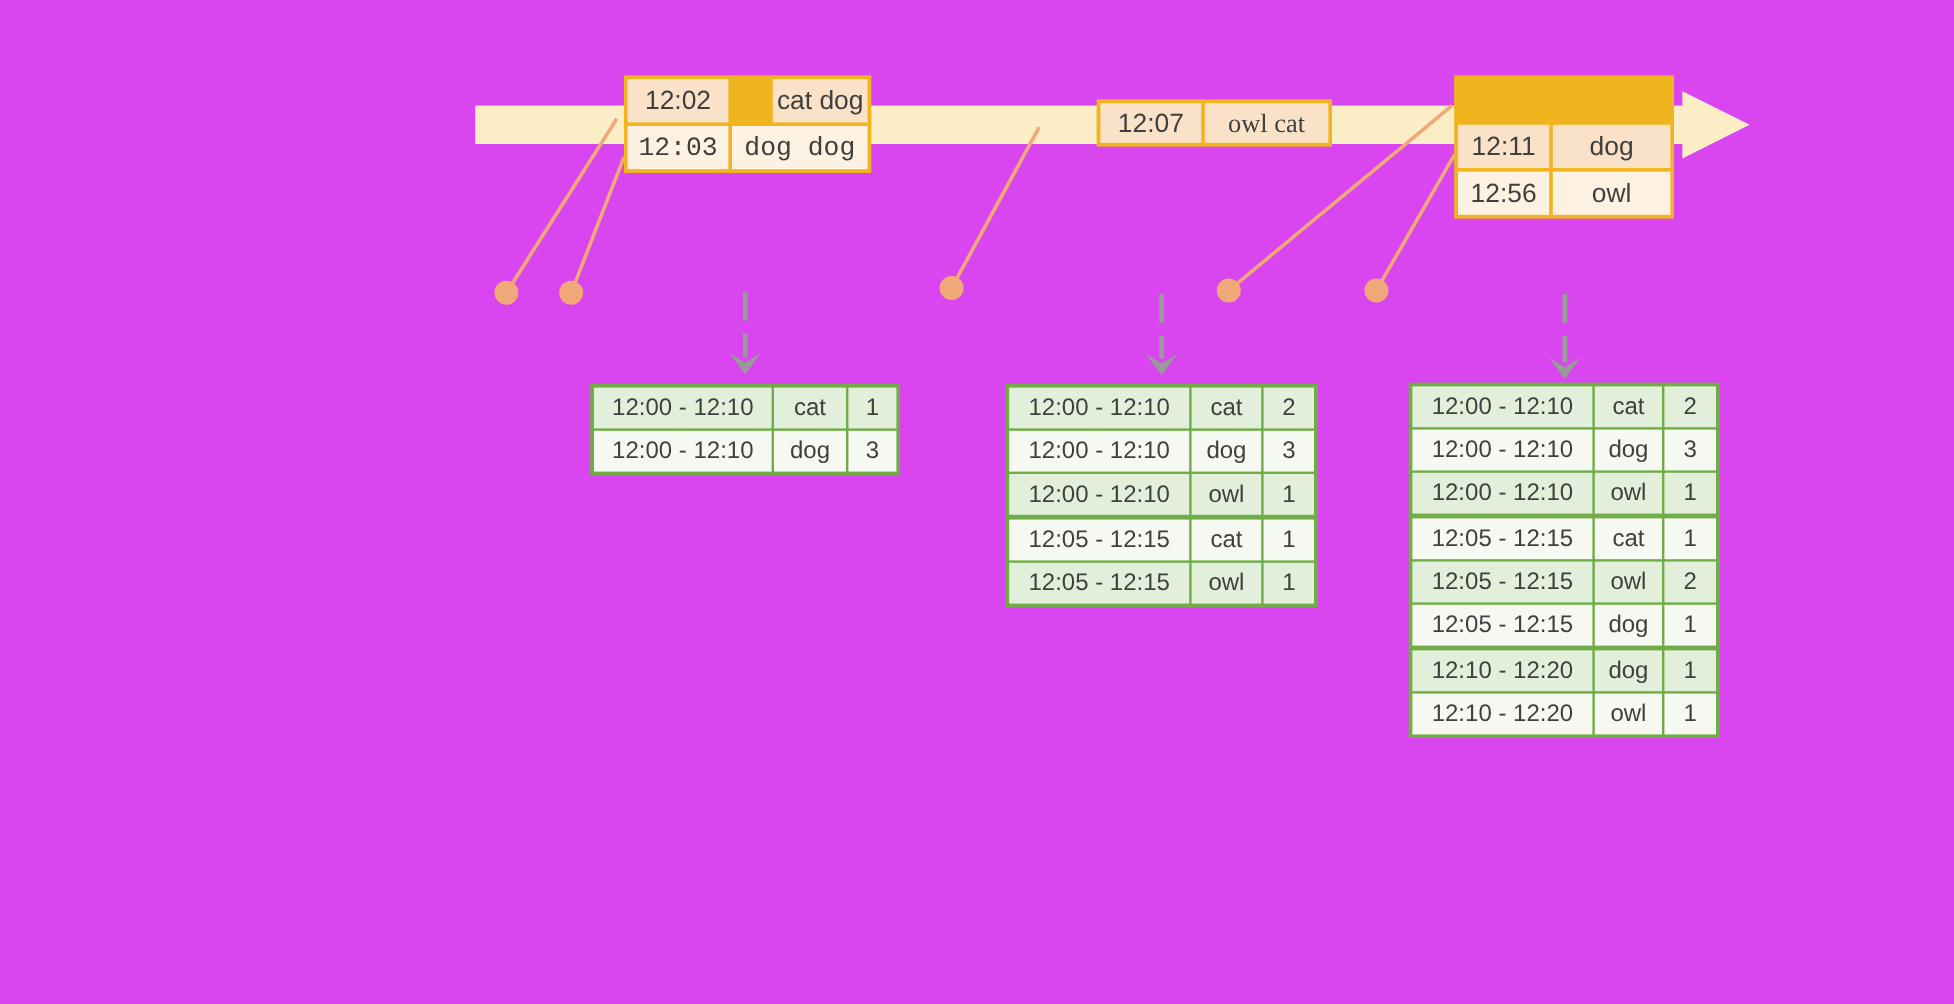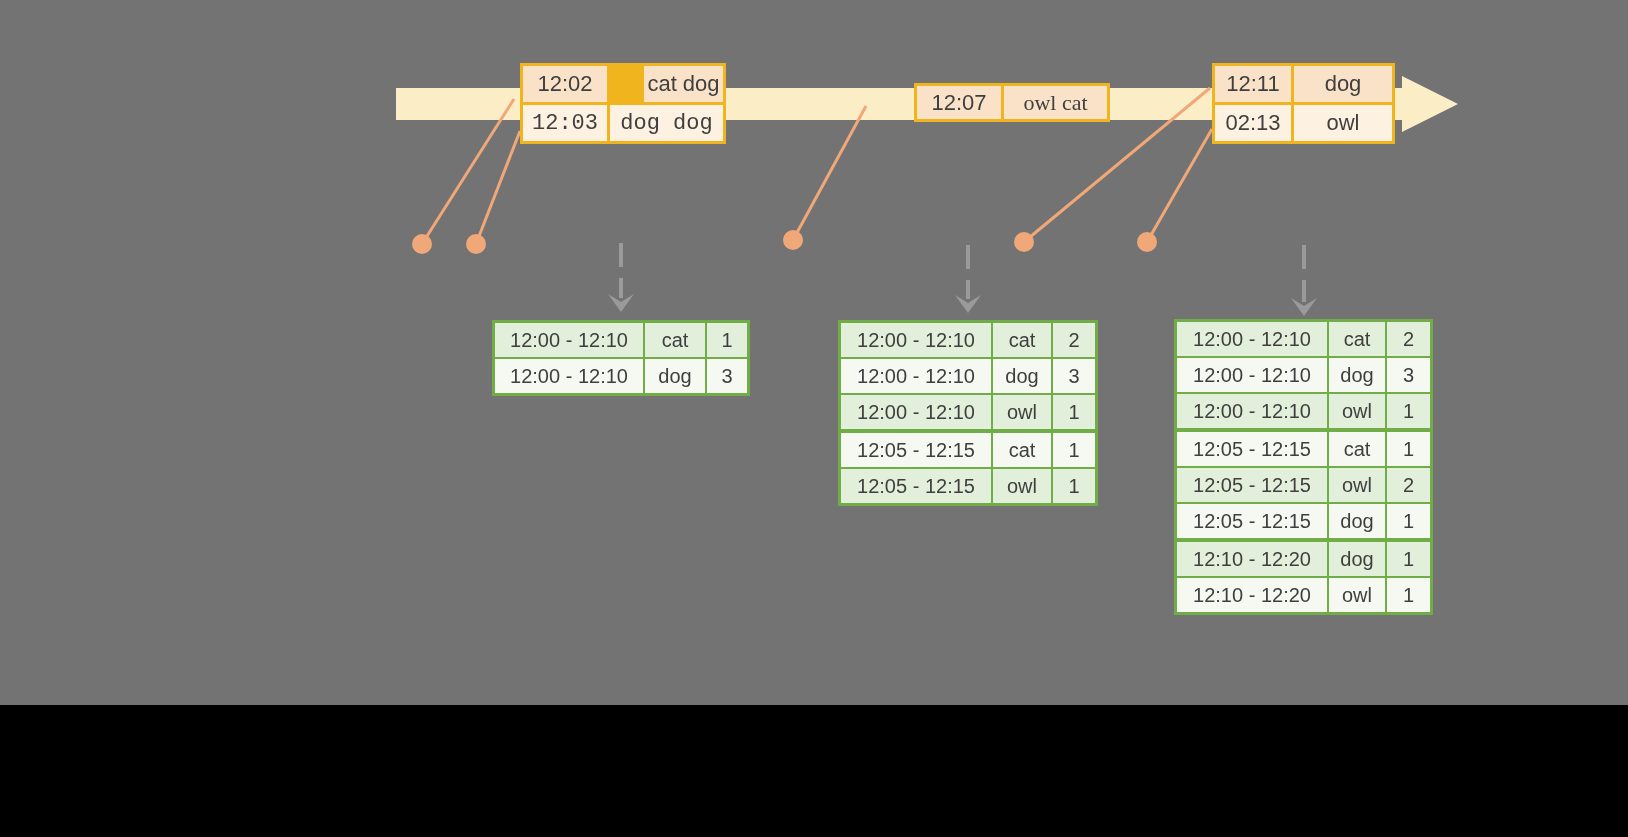--- a/index.html
+++ b/index.html
@@ -9,21 +9,21 @@
     --cream:#FBEEC6;
     --salmon:#F0A878;
     --green:#70AD47;
     --green-light:#E2EFDA;
     --green-pale:#F5F9F1;
     --gray:#9A9A9A;
     --ink:#3F3F3F;
   }
   html,body{margin:0;padding:0;background:#000;}
   #canvas{
-    position:relative;width:1628px;height:705px;background:#737373;
+    position:relative;width:1628px;height:837px;background:#d946ef;
     overflow:hidden;font-family:"Liberation Sans","DejaVu Sans",sans-serif;color:var(--ink);
   }
   #overlay{position:absolute;left:0;top:0;z-index:2;}
   .timeline-bar{
     position:absolute;left:396px;top:88px;width:1007px;height:32px;
     background:var(--cream);z-index:1;
   }
   
   .etable{
     position:absolute;z-index:3;
@@ -94,26 +94,26 @@
         <div class="ecell fill-peach-light" style="height: 36px;">dog dog</div>
       </div>
     </div>
   <div class="etable" style="left:914px;top:83px;">
       <div class="erow" style="grid-template-columns: 84px 103px;">
         <div class="ecell fill-peach" style="height: 33px;">12:07</div>
         <div class="ecell fill-peach" style="height: 33px; font-family: Liberation Serif, serif;">owl cat</div>
       </div>
     </div>
   <div class="etable" style="left:1212px;top:63px;">
-      <div class="erow" style="grid-template-columns: 76px 98px;">
+      <div class="erow" style="grid-template-columns: 76px 98px; margin-top: 38px;">
         <div class="ecell fill-peach" style="height: 36px;">12:11</div>
         <div class="ecell fill-peach" style="height: 36px;">dog</div>
       </div>
       <div class="erow" style="grid-template-columns: 76px 98px;">
-        <div class="ecell fill-peach-light" style="height: 36px;">02:13</div>
+        <div class="ecell fill-peach-light" style="height: 36px;">12:56</div>
         <div class="ecell fill-peach-light" style="height: 36px;">owl</div>
       </div>
     </div>
 
   <div class="rtable" style="left:492px;top:320px;">
       <div class="rrow" style="grid-template-columns: 148px 60px 40px;">
         <div class="rcell fill-a">12:00 - 12:10</div>
         <div class="rcell fill-a">cat</div>
         <div class="rcell fill-a">1</div>
       </div>

